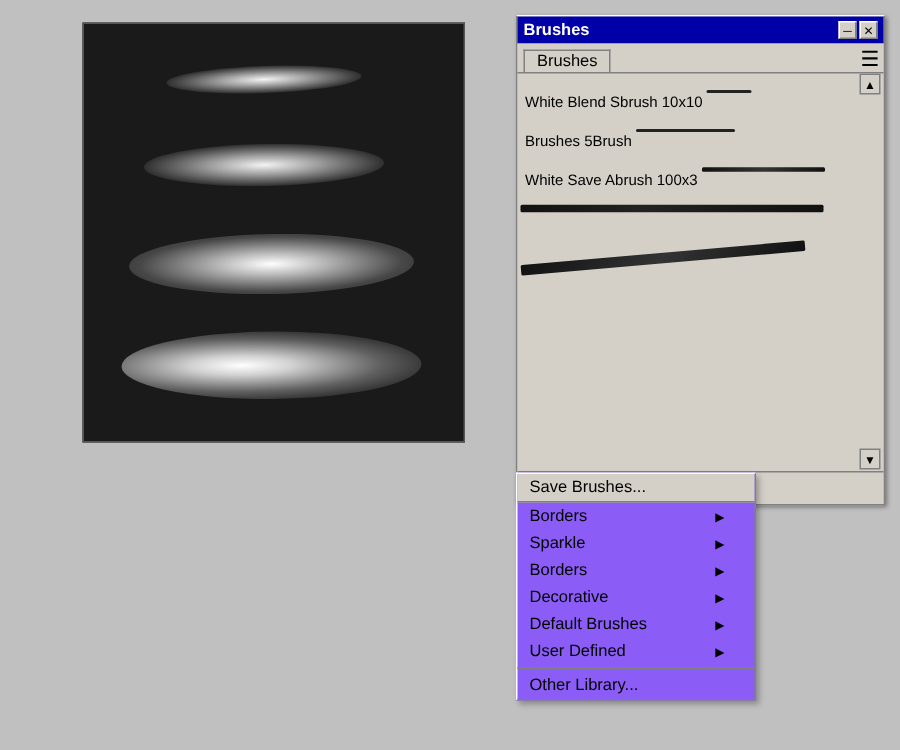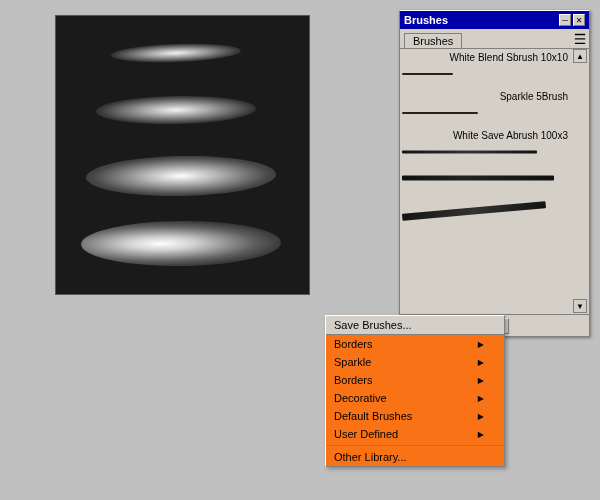--- a/index.html
+++ b/index.html
@@ -52,21 +52,21 @@
       top: 205px; left: 25px;
       transform: rotate(-0.5deg);
       background: radial-gradient(ellipse at 40% 50%, rgba(255,255,255,1) 0%, rgba(255,255,255,0.8) 20%, rgba(255,255,255,0.3) 55%, transparent 85%);
     }
 
     
     #brushes-panel {
       position: absolute;
       right: 10px;
       top: 10px;
-      width: 191px;
+      width: 246px;
       background: #d4d0c8;
       border: 1px solid #808080;
       border-top: 1px solid #ffffff;
       box-shadow: 1px 1px 3px rgba(0,0,0,0.4);
     }
 
     #panel-titlebar {
       background: linear-gradient(to bottom, #0000a8, #0000a8);
       color: white;
       display: flex;
@@ -114,21 +114,21 @@
     
     #brush-list {
       height: 265px;
       overflow-y: auto;
       background: #d4d0c8;
       padding: 2px 18px 2px 2px;
     }
 
     .brush-item {
       display: flex;
-      flex-direction: column;
+      flex-direction: row;
       align-items: flex-end;
       margin-bottom: 2px;
     }
 
     .brush-item-label {
       font-size: 10px;
       color: #000;
       background: #d4d0c8;
       padding: 0 2px;
       border: 1px solid transparent;
@@ -185,24 +185,24 @@
     .toolbar-sep {
       width: 1px;
       height: 14px;
       background: #808080;
       margin: 0 2px;
     }
 
     
     #context-menu {
       position: absolute;
-      left: 325px;
+      left: 344px;
       top: 315px;
-      width: 180px;
-      background: #f97316;
+      width: 160px;
+      background: #8b5cf6;
       border: 1px solid #808080;
       border-top-color: #ffffff;
       border-left-color: #ffffff;
       box-shadow: 2px 2px 4px rgba(0,0,0,0.3);
       z-index: 100;
     }
 
     .menu-item {
       padding: 3px 20px 3px 8px;
       cursor: pointer;
@@ -282,21 +282,21 @@
   <div id="brush-list">
 
     <div class="brush-item">
       <span class="brush-item-label">White Blend Sbrush 10x10</span>
       <div class="brush-preview-line">
         <div class="bp-stroke" style="width:30%;height:2px;"></div>
       </div>
     </div>
 
     <div class="brush-item">
-      <span class="brush-item-label">Sparkle 5Brush</span>
+      <span class="brush-item-label">Brushes 5Brush</span>
       <div class="brush-preview-line">
         <div class="bp-stroke" style="width:45%;height:2px;"></div>
       </div>
     </div>
 
     <div class="brush-item">
       <span class="brush-item-label">White Save Abrush 100x3</span>
       <div class="brush-preview-line">
         <div class="bp-stroke" style="width:80%;height:3px;background: linear-gradient(to right, #111 0%, #333 50%, #111 100%);"></div>
       </div>

